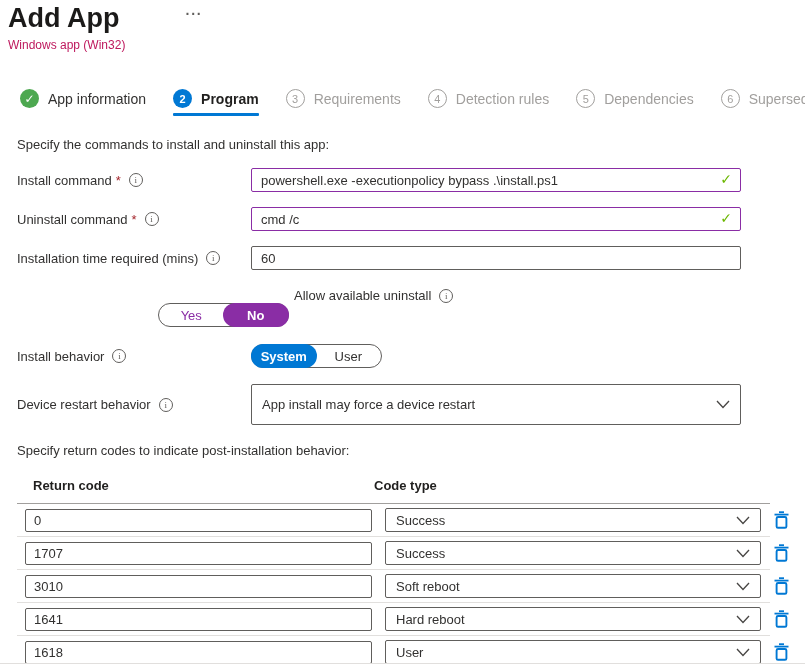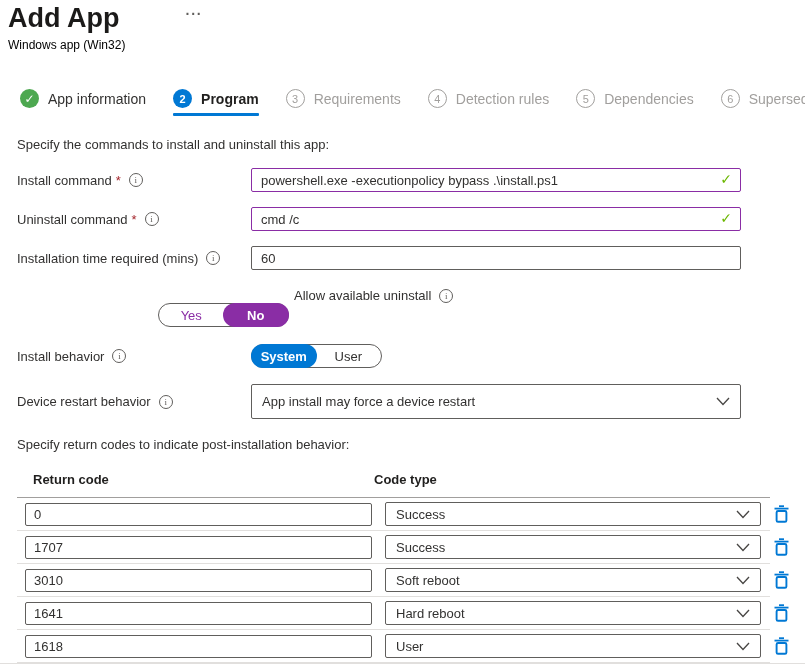--- a/index.html
+++ b/index.html
@@ -5,21 +5,21 @@
   * { margin:0; padding:0; box-sizing:border-box; }
   html,body { width:805px; height:665px; background:#fff; overflow:hidden;
     font-family:"Liberation Sans","DejaVu Sans",sans-serif; color:#323130; }
 
   
   .header { padding:2px 0 0 8px; }
   .title-row { display:flex; align-items:flex-start;gap:40px; }
   .page-title { font-size:27px; font-weight:700; color:#1b1a19; line-height:32px; }
   .menu-dots { margin-left:26px; margin-top:4px; color:#605e5c; font-size:14px;
     letter-spacing:1px; cursor:pointer; font-weight:700; }
-  .subtitle { margin-top:4px; font-size:12px; color:#000000; }
+  .subtitle { margin-top:4px; font-size:12px; color:#be185d; }
 
   
   .steps { display:flex; align-items:center; margin:37px 0 0 20px; white-space:nowrap; width:805px; }
   .step { display:flex; align-items:center; margin-right:27px; position:relative;
     padding-bottom:8px; cursor:pointer; flex:0 0 auto; }
   .step-circle { width:19px; height:19px; border-radius:50%; display:flex;
     align-items:center; justify-content:center; font-size:11px; margin-right:9px; flex:0 0 auto; }
   .step-circle.complete { background:#4DA850; color:#fff; font-size:12px; font-weight:700; }
   .step-circle.current { background:#0078d4; color:#fff; font-weight:700; }
   .step-circle.future { border:1px solid #a19f9d; color:#a19f9d; }
@@ -53,21 +53,21 @@
   .toggle { width:131px; height:24px; border:1px solid #605e5c; border-radius:13px;
     display:flex; cursor:pointer; background:#fff; }
   .seg { flex:1; display:flex; align-items:center; justify-content:center;
     font-size:13px; border-radius:13px; }
   .seg.on-purple { background:#8A2DA5; color:#fff; font-weight:700; margin:-1px; }
   .seg.off-purple { color:#8A2DA5; }
   .seg.on-blue { background:#0078d4; color:#fff; font-weight:700; margin:-1px; }
   .seg.off-dark { color:#323130; }
 
   
-  .dropdown { width:100%; height:35px; border:1px solid #605e5c; border-radius:2px;
+  .dropdown { width:100%; height:41px; border:1px solid #605e5c; border-radius:2px;
     display:flex; align-items:center; justify-content:space-between; padding:0 10px;
     font-size:13px; color:#323130; cursor:pointer; background:#fff; }
   .chev { flex:0 0 auto; margin-left:8px; }
 
   
   .rc-table { margin:14px 0 0 17px; width:753px; }
   .rc-head { display:flex; font-size:13px; font-weight:700; color:#201f1e;
     padding:6px 0 10px 0; border-bottom:1px solid #a19f9d; }
   .rc-head .h-code { padding-left:16px; width:357px; }
   .rc-head .h-type { padding-left:0; }

